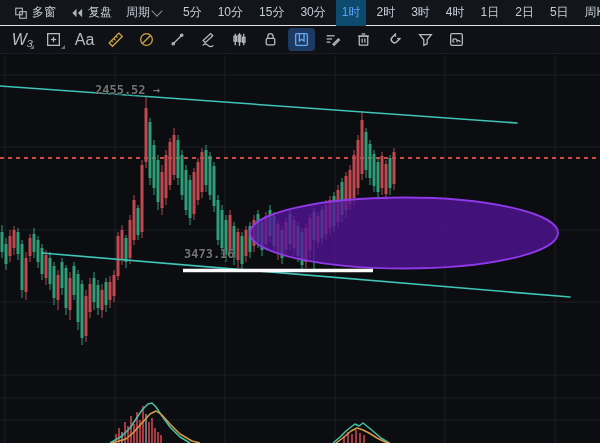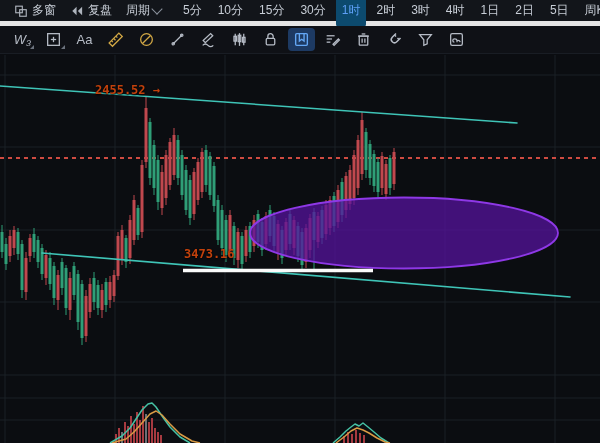--- a/index.html
+++ b/index.html
@@ -1,42 +1,42 @@
 <!DOCTYPE html>
 <html><head>
 <meta charset="utf-8">
 <style>
   html,body{margin:0;padding:0}
   body{width:600px;height:443px;background:#0b0d11;overflow:hidden;position:relative;
        font-family:"Liberation Sans",sans-serif;-webkit-font-smoothing:antialiased}
   
   .toolbar1{position:absolute;top:0;left:0;width:600px;height:26px;background:#12151a;
-            border-bottom:5px solid #e5e5e5;display:flex;align-items:center;padding-left:14px;
+            border-bottom:1px solid #e5e5e5;display:flex;align-items:center;padding-left:14px;
             box-sizing:border-box;color:#c7cdd6;font-size:12px;z-index:5;white-space:nowrap}
   .tb1-group{display:flex;align-items:center;margin-right:14px;cursor:pointer}
   .tb1-group .g-icon{margin-right:4px;display:flex;align-items:center}
   .tf{padding:8px 6px;margin:0 2px;border-radius:3px;cursor:pointer}
   .tf.active{background:#0c4a6e;color:#5d9ff5}
   .chev{display:inline-block;width:7px;height:7px;margin-left:3px;position:relative;top:-2px;
         border-right:1.4px solid #8a919c;border-bottom:1.4px solid #8a919c;transform:rotate(45deg)}
   .toolbar2{position:absolute;top:26px;left:0;width:600px;height:28px;background:#0f1116;
             border-bottom:1px solid #191d24;display:flex;align-items:center;padding-left:7px;
             box-sizing:border-box;z-index:5}
   .tool{width:27px;height:23px;margin:0 2px;display:flex;align-items:center;justify-content:center;
         border-radius:4px;position:relative;color:#b6bcc6;cursor:pointer;flex:none}
   .tool.active{background:#1d3a63;color:#63a7f5}
   .tool.gold{color:#d2a845}
-  .tool .txt{font-size:13px;font-style:italic;color:inherit}
+  .tool .txt{font-size:16px;font-style:italic;color:inherit}
   .tool .txt.up{font-style:normal}
   .tool .caret{position:absolute;right:2px;bottom:2px;width:0;height:0;
                border-left:4px solid transparent;border-bottom:4px solid #6b727d}
   
   #chart-svg{position:absolute;top:0;left:0;z-index:1}
   .price-label{position:absolute;z-index:2;font:bold 12px "DejaVu Sans Mono",monospace;
-               color:#c2410c;letter-spacing:0;text-shadow:0 1px 2px #000}
+               color:#737373;letter-spacing:0;text-shadow:0 1px 2px #000}
 </style>
 </head>
 <body>
 
 <div class="toolbar1">
   <div class="tb1-group">
     <span class="g-icon">
       <svg width="14" height="14" viewBox="0 0 16 16" fill="none" stroke="#aeb4bd" stroke-width="1.3">
         <rect x="2" y="2.5" width="7.5" height="7.5"></rect>
           <rect x="6.5" y="6.5" width="7.5" height="7.5"></rect>

